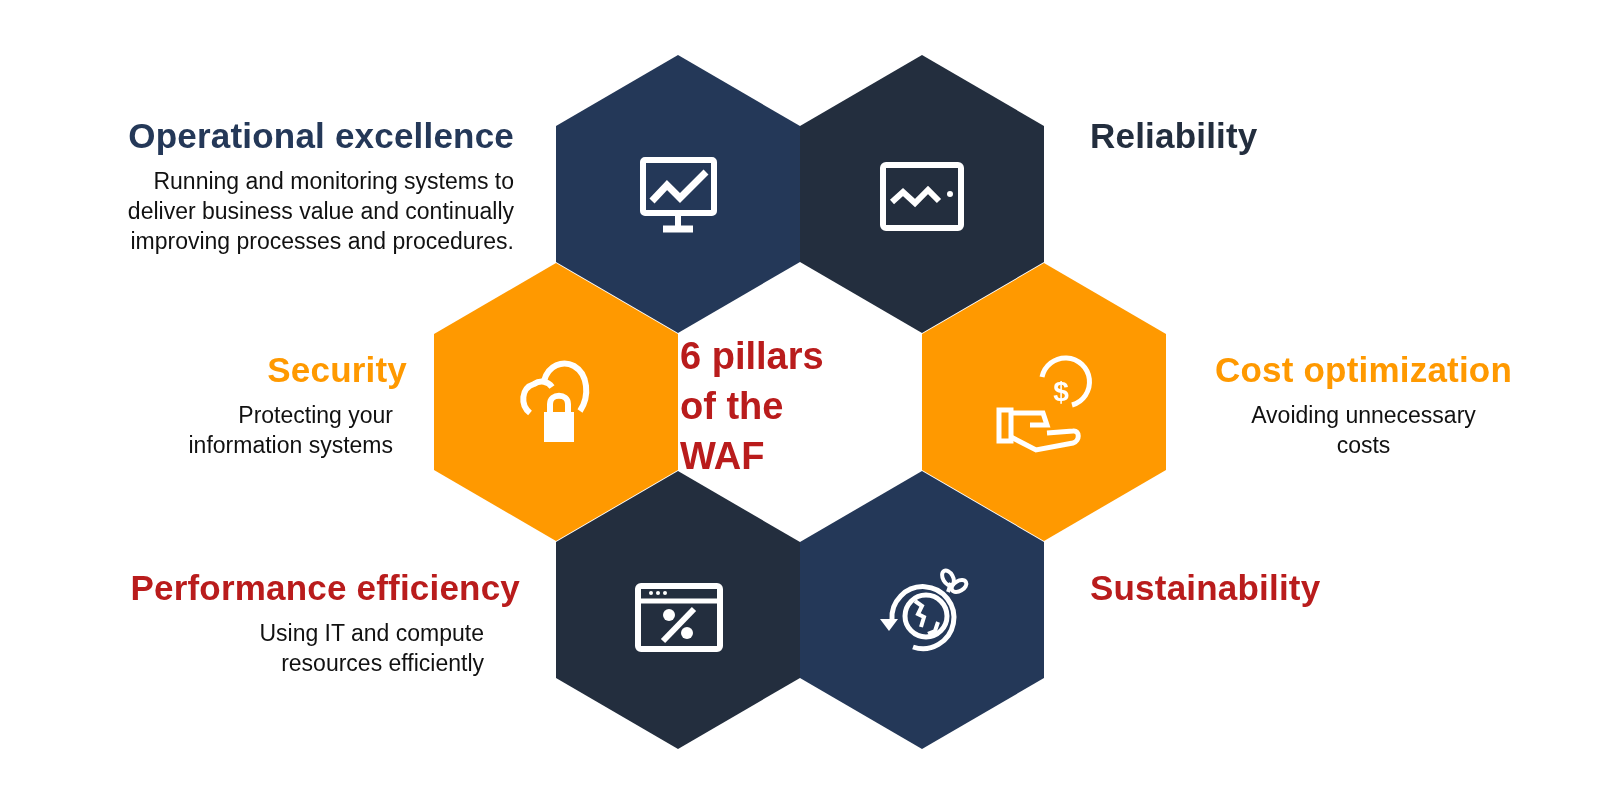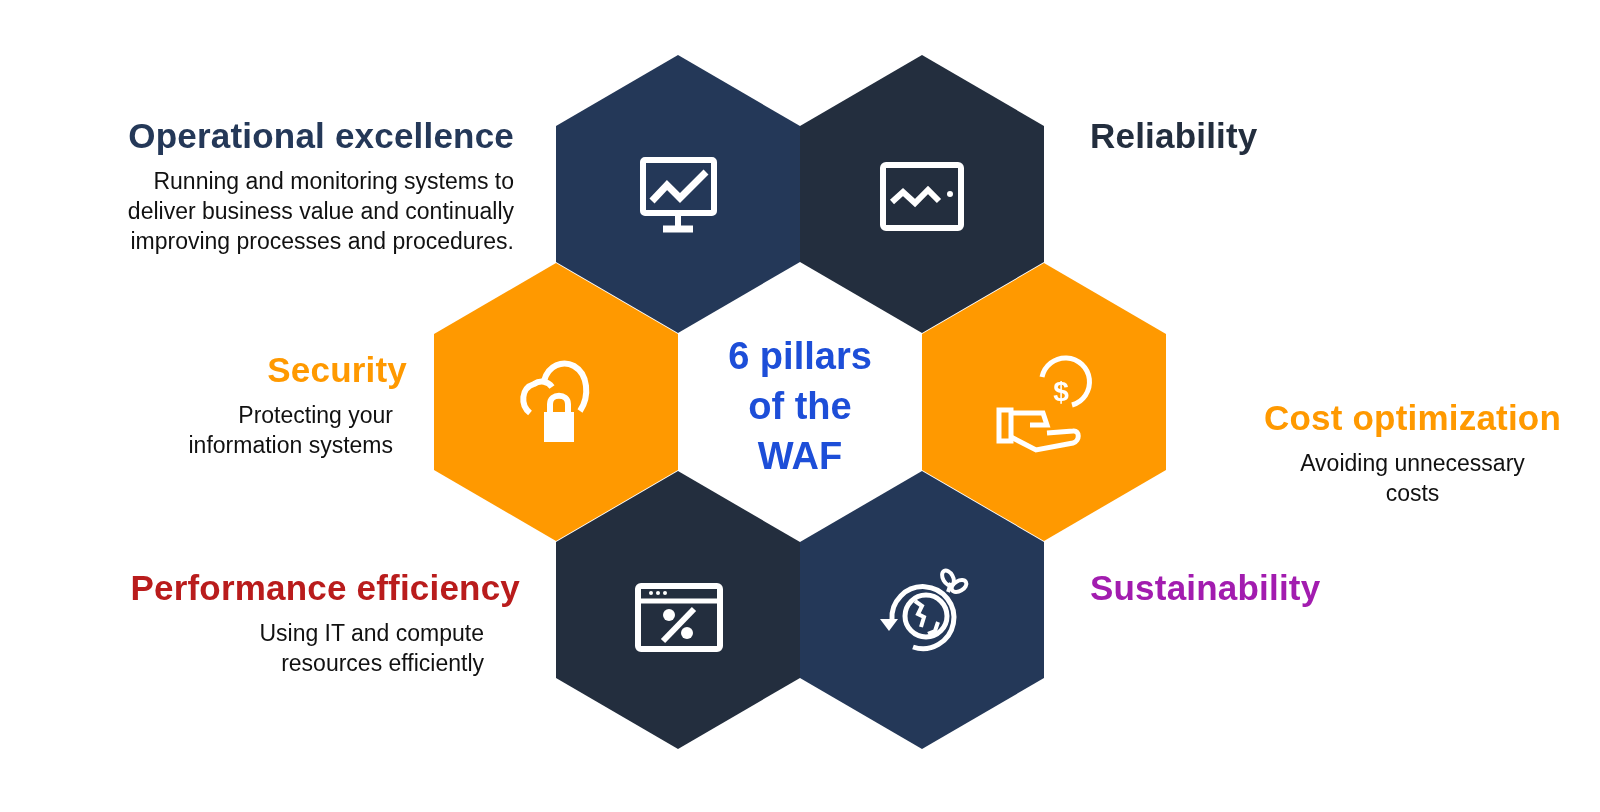--- a/index.html
+++ b/index.html
@@ -5,21 +5,21 @@
   html, body { margin: 0; padding: 0; background: #ffffff; }
   body { width: 1600px; height: 812px; position: relative; overflow: hidden; font-family: "Liberation Sans", "DejaVu Sans", sans-serif; }
   #stage { position: absolute; left: 0; top: 0; width: 1600px; height: 812px; }
   svg.hexes { position: absolute; left: 0; top: 0; }
   .block { position: absolute; }
   .block.right-align { text-align: right; }
   .block.left-align { text-align: center; }
   .title { font-weight: 700; font-size: 35px; line-height: 40px; letter-spacing: 0.2px; white-space: nowrap; }
   .desc { font-size: 23px; line-height: 30px; color: #111111; margin-top: 10px; white-space: nowrap; }
   .desc span { display: block; }
-  .center-text { position: absolute; left: 680px; width: 240px; top: 331px; text-align: center; font-weight: 700; font-size: 38px; line-height: 50px; color: #1d4ed8; }
+  .center-text { position: absolute; left: 680px; width: 240px; top: 331px; font-weight: 700; font-size: 38px; line-height: 50px; color: #b91c1c; }
   .center-text span { display: block; }
 </style>
 </head>
 <body>
 
 <div id="stage">
 
   <svg class="hexes" width="1600" height="812" viewBox="0 0 1600 812">
 
     <polygon fill="#243858" points="678,55 800,126 800,262 678,333 556,262 556,126"></polygon>
@@ -105,35 +105,35 @@
   </div>
 
   <div class="block right-align" style="right:1193px; top:350px;">
     <div class="title" style="color:#ff9900;">Security</div>
     <div class="desc" style="margin-right:14px;">
       <span>Protecting your</span>
       <span>information systems</span>
     </div>
   </div>
 
-  <div class="block left-align" style="left:1264px; top:350px;margin-top:48px;">
+  <div class="block left-align" style="left:1215px; top:350px;">
     <div class="title" style="color:#ff9900;">Cost optimization</div>
     <div class="desc">
       <span>Avoiding unnecessary</span>
       <span>costs</span>
     </div>
   </div>
 
   <div class="block right-align" style="right:1080px; top:568px;">
     <div class="title" style="color:#b91c1c;">Performance efficiency</div>
     <div class="desc" style="margin-right:36px;">
       <span>Using IT and compute</span>
       <span>resources efficiently</span>
     </div>
   </div>
 
   <div class="block left-align" style="left:1090px; top:568px;">
-    <div class="title" style="color:#a21caf;">Sustainability</div>
+    <div class="title" style="color:#b91c1c;">Sustainability</div>
     <div class="desc">
     </div>
   </div>
 
 </div>
 
 </body></html>

